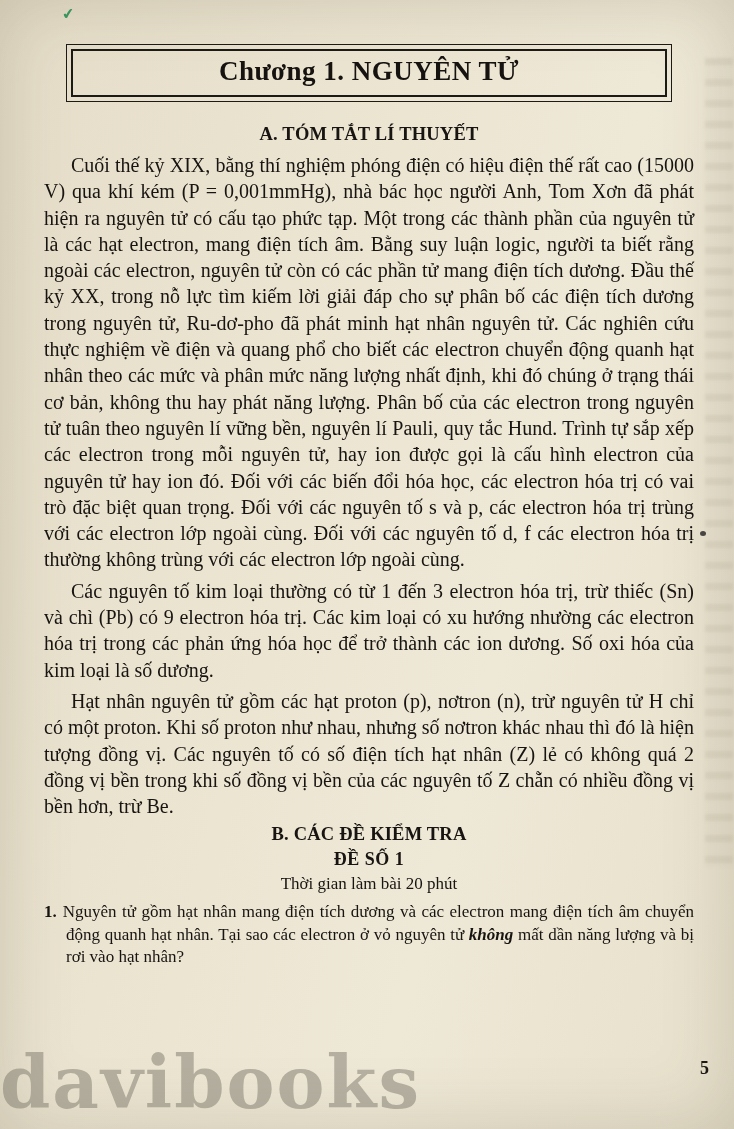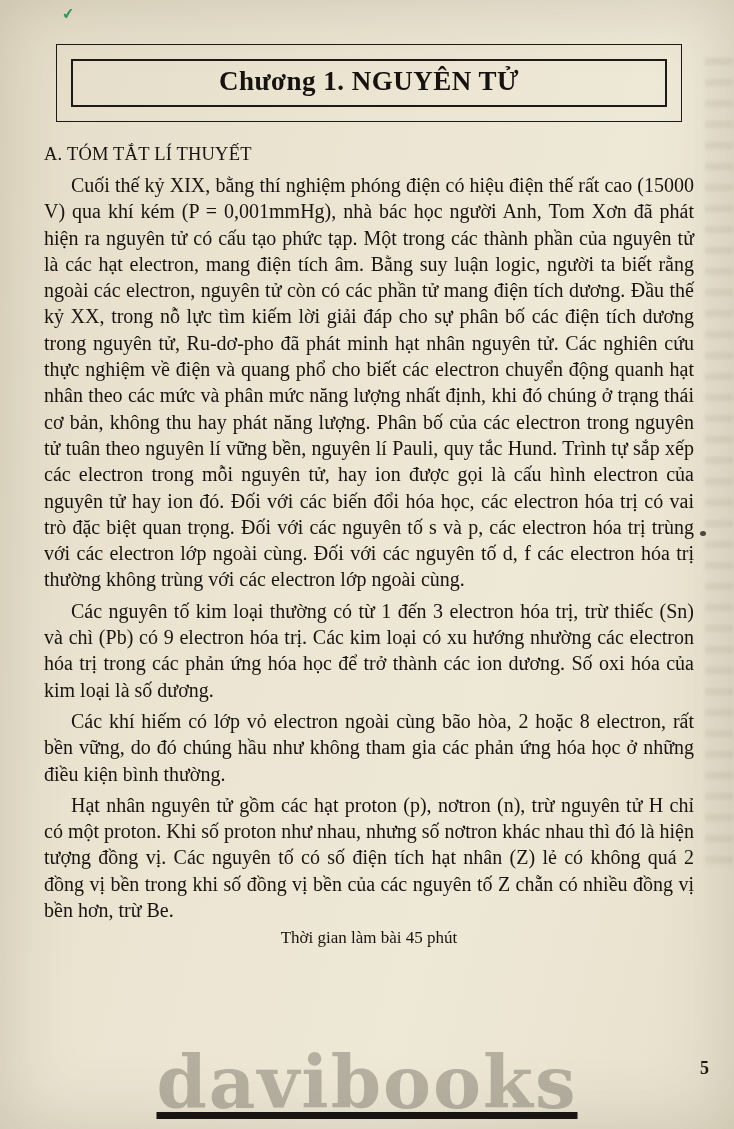--- a/index.html
+++ b/index.html
@@ -15,41 +15,42 @@
     color: #171411;
     background: linear-gradient(105deg, #e5ddc8 0%, #ebe4d1 35%, #eee8d6 65%, #e7e0cc 100%);
     box-shadow: inset 0 0 70px rgba(95, 85, 60, 0.22);
   }
   .content { padding: 44px 40px 0 44px; }
 
   .title-box-outer {
     width: 596px;
     margin: 0 auto 22px auto;
     border: 1.5px solid #1c1a17;
-    padding: 14px;
+    padding: 4px;
     background: transparent;
   }
   .title-box-inner {
     border: 2.5px solid #1c1a17;
     padding: 5px 10px 8px 10px;
     text-align: center;
   }
   .chapter-title {
     margin: 0;
     font-size: 27px;
     font-weight: bold;
     letter-spacing: 0.5px;
     color: #15120f;
   }
 
   .section-heading {
     margin: 0 0 7px 0;
     font-size: 18.5px;
-    font-weight: normal;
+    font-weight: bold;
     letter-spacing: 0.2px;
+    text-align: center;
   }
   .section-heading.b { margin: 3px 0 4px 0; }
 
   .para {
     margin: 0 0 5px 0;
     font-size: 20px;
     line-height: 1.315;
     text-align: justify;
     text-indent: 27px;
   }
@@ -73,23 +74,21 @@
     text-align: justify;
     padding-left: 22px;
     text-indent: -22px;
   }
   .qnum { font-weight: bold; margin-right: 6px; }
   .emph { font-weight: bold; font-style: italic; }
 
   .watermark {
     position: absolute;
     left: 0; right: 0; bottom: 10px;
-    text-align: center;
     pointer-events: none;
-    text-decoration: underline;
   }
   .wm-title {
     font-family: "DejaVu Serif", serif;
     font-weight: bold;
     font-size: 72px;
     line-height: 1;
     letter-spacing: 2px;
     color: rgba(124, 119, 108, 0.50);
   }
   .wm-sub {
@@ -150,26 +149,28 @@
     <div class="title-box-outer">
       <div class="title-box-inner">
         <h1 class="chapter-title">Chương 1. NGUYÊN TỬ</h1>
       </div>
     </div>
 
     <h2 class="section-heading">A. TÓM TẮT LÍ THUYẾT</h2>
 
     <p class="para">Cuối thế kỷ XIX, bằng thí nghiệm phóng điện có hiệu điện thế rất cao (15000 V) qua khí kém (P = 0,001mmHg), nhà bác học người Anh, Tom Xơn đã phát hiện ra nguyên tử có cấu tạo phức tạp. Một trong các thành phần của nguyên tử là các hạt electron, mang điện tích âm. Bằng suy luận logic, người ta biết rằng ngoài các electron, nguyên tử còn có các phần tử mang điện tích dương. Đầu thế kỷ XX, trong nỗ lực tìm kiếm lời giải đáp cho sự phân bố các điện tích dương trong nguyên tử, Ru-dơ-pho đã phát minh hạt nhân nguyên tử. Các nghiên cứu thực nghiệm về điện và quang phổ cho biết các electron chuyển động quanh hạt nhân theo các mức và phân mức năng lượng nhất định, khi đó chúng ở trạng thái cơ bản, không thu hay phát năng lượng. Phân bố của các electron trong nguyên tử tuân theo nguyên lí vững bền, nguyên lí Pauli, quy tắc Hund. Trình tự sắp xếp các electron trong mỗi nguyên tử, hay ion được gọi là cấu hình electron của nguyên tử hay ion đó. Đối với các biến đổi hóa học, các electron hóa trị có vai trò đặc biệt quan trọng. Đối với các nguyên tố s và p, các electron hóa trị trùng với các electron lớp ngoài cùng. Đối với các nguyên tố d, f các electron hóa trị thường không trùng với các electron lớp ngoài cùng.</p>
     <p class="para">Các nguyên tố kim loại thường có từ 1 đến 3 electron hóa trị, trừ thiếc (Sn) và chì (Pb) có 9 electron hóa trị. Các kim loại có xu hướng nhường các electron hóa trị trong các phản ứng hóa học để trở thành các ion dương. Số oxi hóa của kim loại là số dương.</p>
-    <p class="para">Các khí hiếm có lớp vỏ electron ngoài cùng bão hòa, 2 hoặc 8 electron, rất bền vững, do đó chúng hầu như không tham gia các phản ứng hóa học ở những điều kiện bình thường.</p>
     <p class="para">Hạt nhân nguyên tử gồm các hạt proton (p), nơtron (n), trừ nguyên tử H chỉ có một proton. Khi số proton như nhau, nhưng số nơtron khác nhau thì đó là hiện tượng đồng vị. Các nguyên tố có số điện tích hạt nhân (Z) lẻ có không quá 2 đồng vị bền trong khi số đồng vị bền của các nguyên tố Z chẵn có nhiều đồng vị bền hơn, trừ Be.</p>
 
+    <h2 class="section-heading b">B. CÁC ĐỀ KIỂM TRA</h2>
 
-    <div class="test-time">Thời gian làm bài 45 phút</div>
+    <div class="test-title">ĐỀ SỐ 1</div>
+    <div class="test-time">Thời gian làm bài 20 phút</div>
 
+    <div class="question"><span class="qnum">1.</span><span>Nguyên tử gồm hạt nhân mang điện tích dương và các electron mang điện tích âm chuyển động quanh hạt nhân. Tại sao các electron ở vỏ nguyên tử </span><span class="emph">không</span><span> mất dần năng lượng và bị rơi vào hạt nhân?</span></div>
 
   </div>
 
   <div class="watermark">
     <div class="wm-title">davibooks</div>
   </div>
 
   <div class="page-number">5</div>
 
 </div>

